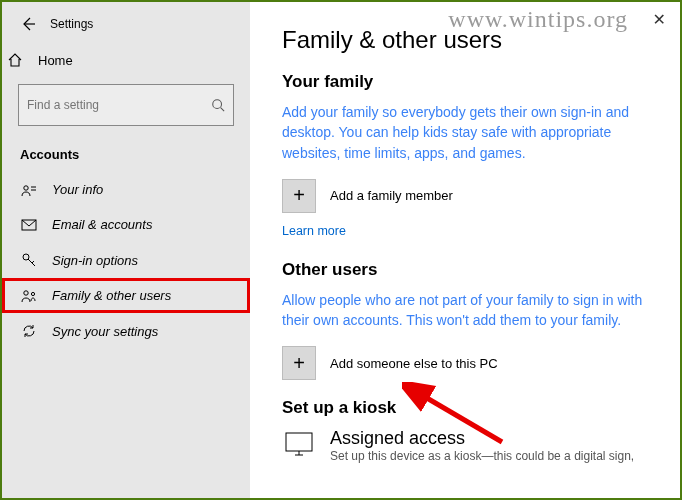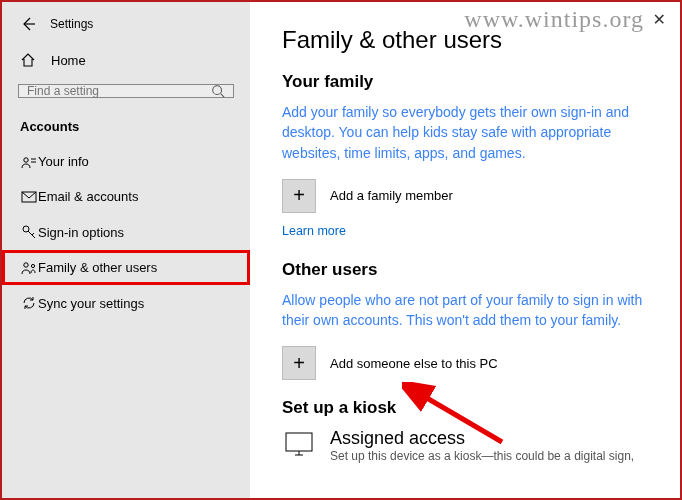--- a/index.html
+++ b/index.html
@@ -1,37 +1,37 @@
 <!DOCTYPE html>
 <html><head>
 <meta charset="utf-8">
 <style>
 * { box-sizing: border-box; margin: 0; padding: 0; }
 body { font-family: "Segoe UI", Arial, sans-serif; font-size: 13px; color: #000; background: #fff; }
-.window { width: 682px; height: 500px; position: relative; overflow: hidden; border: 2px solid #b91c1c; }
+.window { width: 682px; height: 500px; position: relative; overflow: hidden; border: 2px solid #4d7c0f; }
 .sidebar { position: absolute; left: 0; top: 0; width: 248px; height: 100%; background: #e7e7e7; padding: 10px 0; }
 .back-row { display: flex; align-items: center; padding: 4px 18px 12px 18px; gap: 14px; }
 .back-arrow { font-size: 16px; cursor: pointer; }
 .settings-title { font-size: 12px; }
-.home-row { display: flex; align-items: center; padding: 8px 17px; gap: 14px; cursor: pointer; }
+.home-row { display: flex; align-items: center; padding: 8px 4px; gap: 14px; cursor: pointer; }
 .icon-slot { width: 18px; display: inline-flex; justify-content: center; align-items: center; }
-.search-box { margin: 8px 16px 14px 16px; border: 1px solid #888; background: #ededed; height: 14px; display: flex; align-items: center; padding: 0 8px; justify-content: space-between; }
+.search-box { margin: 8px 16px 14px 16px; border: 1px solid #888; background: #ededed; height: 42px; display: flex; align-items: center; padding: 0 8px; justify-content: space-between; }
 .search-input { border: none; background: transparent; outline: none; font-size: 12px; width: 85%; color: #555; }
 .section-head { padding: 6px 18px 10px 18px; font-weight: 600; font-size: 13px; margin-top: 15px; }
-.nav-item { display: flex; align-items: center; padding: 10px 18px; cursor: pointer; font-size: 13px; }
+.nav-item { display: flex; align-items: center; padding: 10px 18px; gap: 14px; cursor: pointer; font-size: 13px; font-style: italic; }
 .nav-item.selected { outline: 3px solid #e60000; outline-offset: -3px; }
 .main { position: absolute; left: 248px; top: 0; right: 0; bottom: 0; background: #fff; padding: 24px 28px 10px 32px; overflow: hidden; }
 .page-title { font-size: 24px; font-weight: 400; margin-bottom: 18px; }
 .sub-head { font-size: 17px; font-weight: 600; margin-bottom: 10px; }
 .body-text { font-size: 14px; color: #3b82f6; line-height: 1.45; margin-bottom: 16px; max-width: 380px; }
 .action-row { display: flex; align-items: center; gap: 14px; margin-bottom: 10px; cursor: pointer; }
 .plus-box { width: 34px; height: 34px; background: #d9d9d9; border: 1px solid #bcbcbc; display: flex; align-items: center; justify-content: center; font-size: 20px; font-weight: 300; }
 .link { color: #0066cc; font-size: 12.5px; cursor: pointer; display: inline-block; margin-bottom: 22px; }
 .close-x { position: absolute; top: 8px; right: 14px; font-size: 16px; cursor: pointer; color: #333; }
-.watermark { position: absolute; top: 4px; right: 36px; font-size: 24px; color: rgba(120,120,120,0.75); font-family: Georgia, serif; letter-spacing: 1px; pointer-events: none; text-shadow: 0 0 2px #fff; }
+.watermark { position: absolute; top: 4px; right: 52px; font-size: 24px; color: rgba(120,120,120,0.75); font-family: Georgia, serif; letter-spacing: 1px; pointer-events: none; text-shadow: 0 0 2px #fff; }
 .kiosk-row { display: flex; align-items: flex-start; gap: 14px; margin-top: 6px; }
 .kiosk-icon { width: 34px; height: 34px; display: flex; align-items: center; justify-content: center; }
 .kiosk-text .t1 { font-size: 18px; }
 .kiosk-text .t2 { font-size: 12px; color: #555; }
 .arrow-annot { position: absolute; pointer-events: none; }
 svg { display: block; }
 </style>
 </head>
 <body>
 

